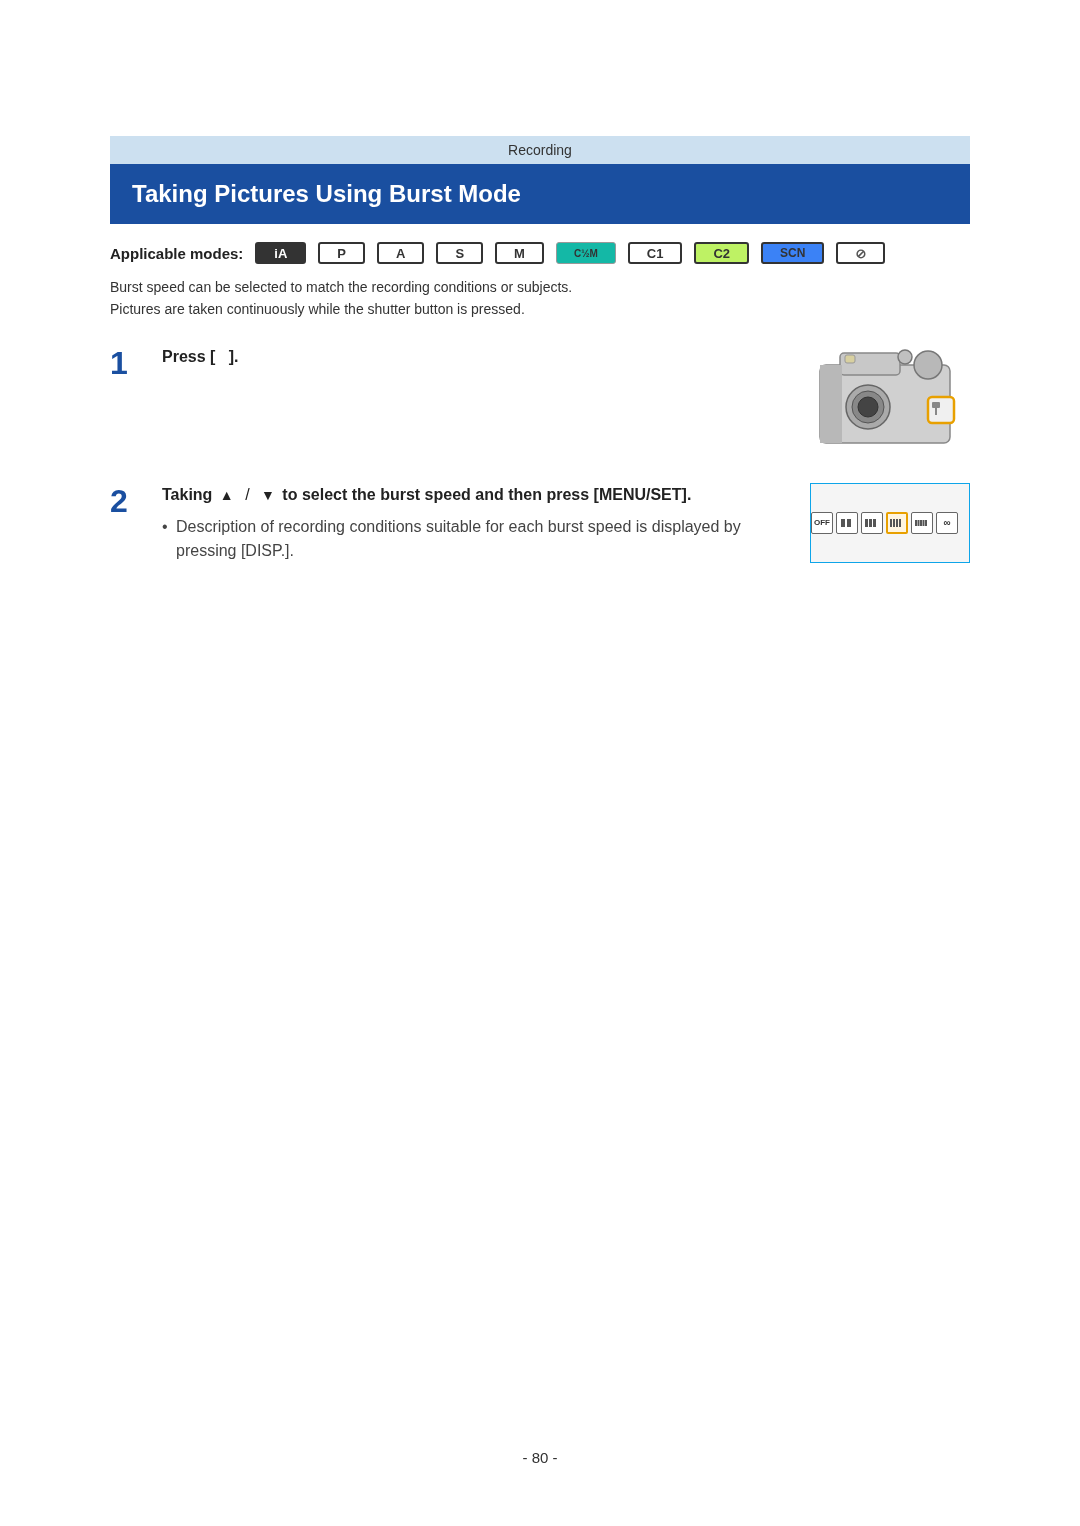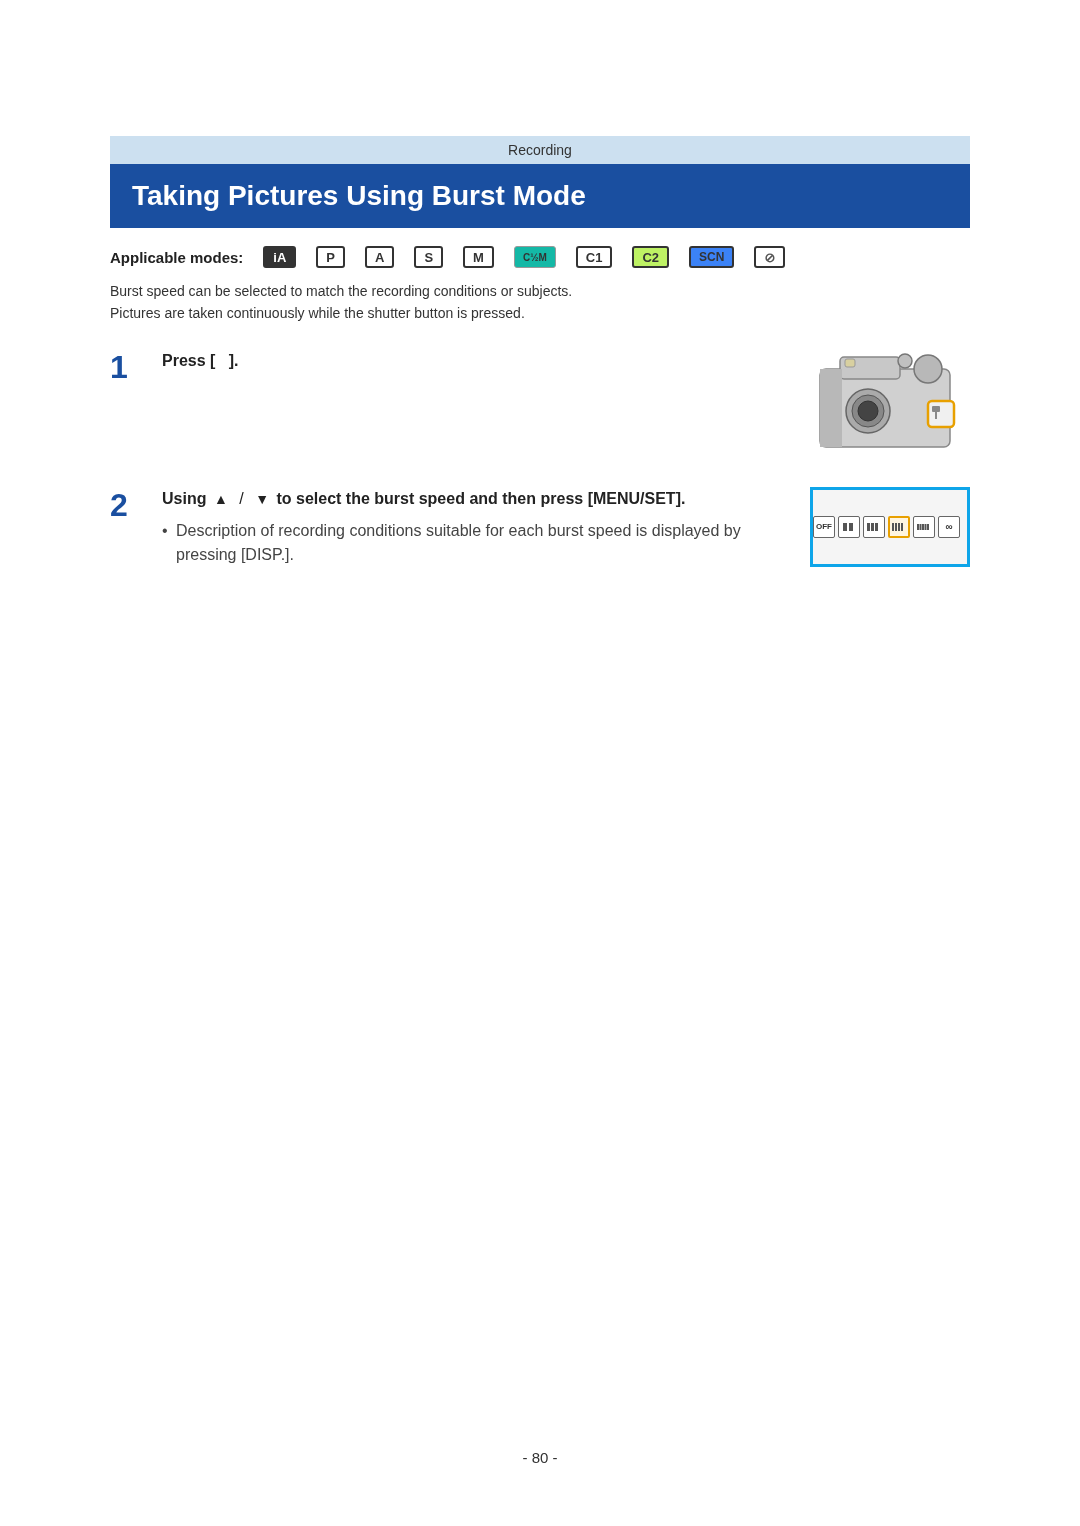--- a/index.html
+++ b/index.html
@@ -29,43 +29,43 @@
     }
 
     .title-bar {
       background: #1a4fa0;
       padding: 16px 22px;
       margin-bottom: 18px;
     }
 
     .title-bar h1 {
       color: #ffffff;
-      font-size: 28px;
+      font-size: 24px;
       font-weight: bold;
     }
 
     .applicable-modes {
       font-size: 15px;
       font-weight: bold;
       margin-bottom: 12px;
       display: flex;
       align-items: center;
-      gap: 20px;
+      gap: 12px;
       flex-wrap: wrap;
     }
 
     .mode-badge {
       display: inline-flex;
       align-items: center;
       justify-content: center;
       font-size: 13px;
       font-weight: bold;
       border: 2px solid #333;
       border-radius: 3px;
-      padding: 1px 8px;
+      padding: 1px 17px;
       min-width: 22px;
       height: 22px;
     }
 
     .mode-badge.ia { background: #333; color: #fff; }
     .mode-badge.p { background: #fff; color: #333; }
     .mode-badge.a { background: #fff; color: #333; }
     .mode-badge.s { background: #fff; color: #333; }
     .mode-badge.m { background: #fff; color: #333; }
     .mode-badge.csm { background: #14b8a6; color: #333; font-size: 10px; border: 1.5px solid #999; }
@@ -112,21 +112,21 @@
     }
 
     .step-image {
       margin-left: auto;
       flex-shrink: 0;
     }
 
     .burst-menu-illustration {
       width: 160px;
       height: 80px;
-      border: 3px solid #0ea5e9;
+      border: 1px solid #0ea5e9;
       background: #f5f5f5;
       display: flex;
       align-items: center;
       justify-content: flex-start;
       gap: 3px;
     }
 
     .burst-icon-item {
       width: 22px;
       height: 22px;
@@ -261,21 +261,21 @@
         </div>
       </div>
     </div>
 
     <div class="step">
       <div class="step-number">2</div>
       <div class="step-content">
         <div class="step-row">
           <div style="flex:1;">
             <div class="step-text">
-              <span>Using</span>
+              <span>Taking</span>
               
               <span style="font-size:14px; margin:0 3px;">▲</span>
               <span class="slash-separator">/</span>
               <span style="font-size:14px; margin:0 3px;">▼</span>
               <span> to select the burst speed and then press </span>
               <span>[MENU/SET].</span>
             </div>
             <div class="step-subtext">
               <span>Description of recording conditions suitable for each burst speed is displayed by pressing [DISP.].</span>
             </div>

